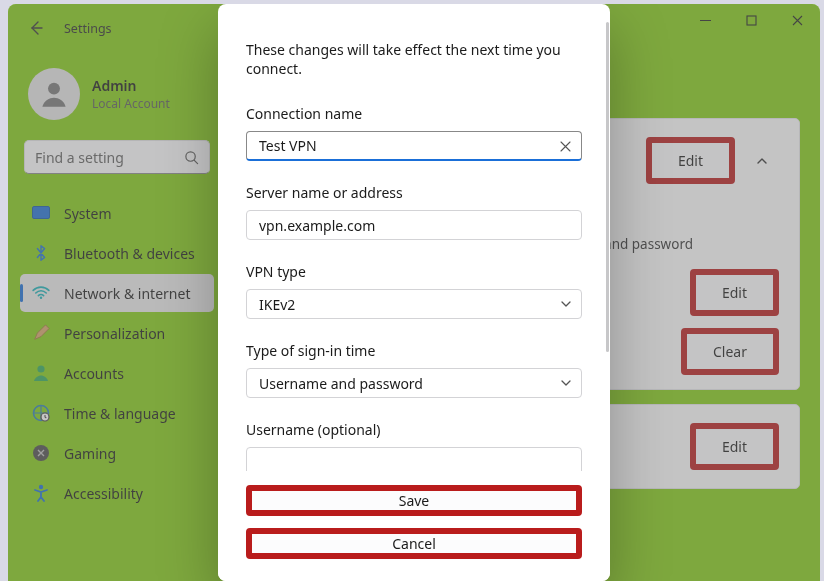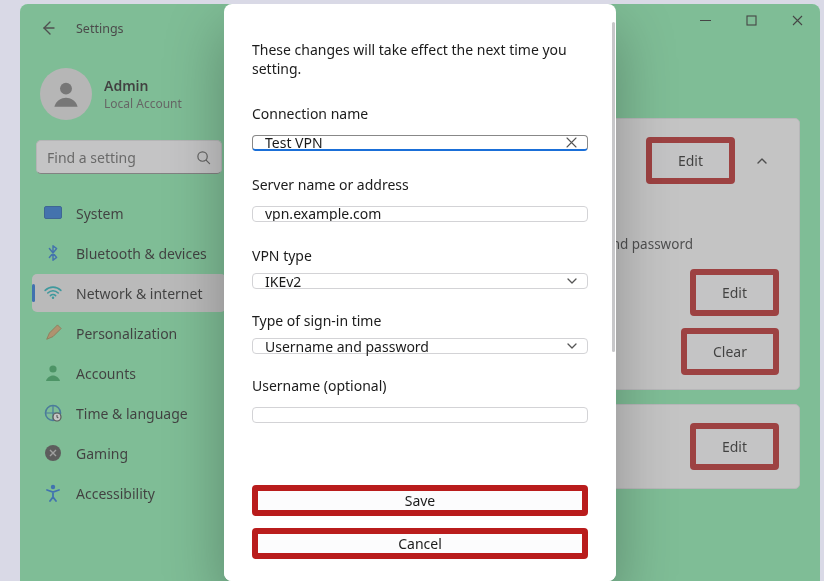--- a/index.html
+++ b/index.html
@@ -1,20 +1,20 @@
 <!DOCTYPE html>
 <html><head>
 <meta charset="utf-8">
 <style>
   * { box-sizing: border-box; margin: 0; padding: 0; }
   html, body { width: 824px; height: 581px; overflow: hidden; font-family: "Segoe UI", system-ui, sans-serif; }
   body { background: #d9d9e6; }
   .window {
-    position: absolute; inset: 0; margin: 4px 4px 0 20px;
-    background: #86efac; border-radius: 8px 8px 0 0; overflow: hidden;
+    position: absolute; inset: 0; margin: 4px 4px 0 8px;
+    background: #84cc16; border-radius: 8px 8px 0 0; overflow: hidden;
   }
   
   .titlebar { position:absolute; top:0; left:0; right:0; height:48px; display:flex; align-items:center; }
   .back-btn { width:40px; height:40px; margin-left:8px; display:flex; align-items:center; justify-content:center; color:#333; border-radius:4px; }
   .app-title { margin-left:8px; font-size:12.5px; color:#2b2b2b; }
   .win-ctrls { position:absolute; right:0; top:0; display:flex; }
   .win-btn { width:46px; height:32px; display:flex; align-items:center; justify-content:center; color:#222; }
   
   .leftcol { position:absolute; left:0; top:48px; width:210px; bottom:0; padding:0 4px 0 12px; }
   .user-row { display:flex; align-items:center; gap:12px; margin:16px 4px 20px 8px; }
@@ -36,21 +36,21 @@
   .vpn-details { margin-top:22px; font-size:13.5px; color:#333; line-height:1.9; }
   .vpn-actions { display:flex; gap:12px; justify-content:flex-end; margin-top:12px; }
   .card2 { margin-top:14px; background:#fbfbfc; border:1px solid #e6e6e8; border-radius:5px; padding:18px 20px; display:flex; justify-content:flex-end; }
   
   .overlay { position:absolute; inset:0; background:rgba(120,120,120,0.42); }
   .dialog { position:absolute; left:50%; top:0; transform:translateX(-50%); width:392px; height:577px; background:#fff; border-radius:8px; box-shadow:0 24px 60px rgba(0,0,0,0.28); display:flex; flex-direction:column; overflow:hidden; }
   .dialog-body { padding:20px 28px 0; flex:1; overflow:hidden; position:relative; }
   .notice { font-size:14px; color:#1b1b1b; margin:16px 0 26px; }
   .field-group { margin-bottom:22px; }
   .field-label { font-size:14px; color:#1b1b1b; margin-bottom:8px; display:block; }
-  .field-input { width:100%; height:16px; border:1px solid #d3d3d6; border-radius:4px; padding:0 18px 0 12px; font-size:14px; color:#1b1b1b; font-family:inherit; outline:none; background:#fff; position:relative; }
+  .field-input { width:100%; height:30px; border:1px solid #d3d3d6; border-radius:4px; padding:0 18px 0 12px; font-size:14px; color:#1b1b1b; font-family:inherit; outline:none; background:#fff; position:relative; }
   .input-wrap { position:relative; }
   .field-input.focused { border-color:#888; border-bottom:2px solid #1a6fd8; }
   .clear-x { position:absolute; right:8px; top:50%; transform:translateY(-50%); width:18px; height:18px; display:flex; align-items:center; justify-content:center; color:#555; }
   .sel-caret { position:absolute; right:10px; top:50%; transform:translateY(-50%); color:#555; pointer-events:none; }
   .dialog-footer { display:flex; gap:12px; padding:14px 28px 22px; background:#fff;flex-direction:column; }
   .dialog-footer .btn { flex:1; justify-content:center; }
   svg { display:block; }
   .thin-scroll{position:absolute; right:1px; top:18px; width:3px; height:330px; background:#c7c7c9; border-radius:2px;}
 </style>
 </head>
@@ -203,21 +203,21 @@
     </div>
     <div class="card2">
       <span class="btn">Edit</span>
     </div>
   </div>
 
   <div class="overlay"></div>
   <div class="dialog">
     <div class="dialog-body">
       <div class="thin-scroll"></div>
-      <div class="notice">These changes will take effect the next time you setting.</div>
+      <div class="notice">These changes will take effect the next time you connect.</div>
 
       <div class="field-group">
         <label class="field-label">Connection name</label>
         <div class="input-wrap">
           <input class="field-input focused" value="Test VPN" style="">
           <span class="clear-x">
               <svg width="11" height="11" viewBox="0 0 11 11">
                 <path d="M1 1l9 9M10 1l-9 9" stroke="#555" stroke-width="1.1" stroke-linecap="round"></path>
               </svg>
             </span>

